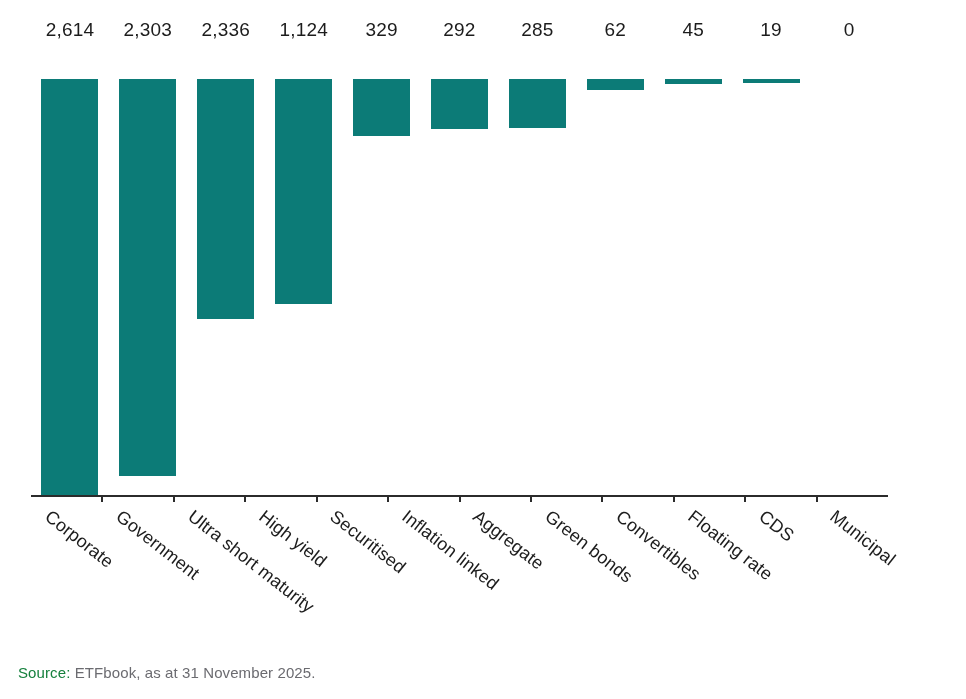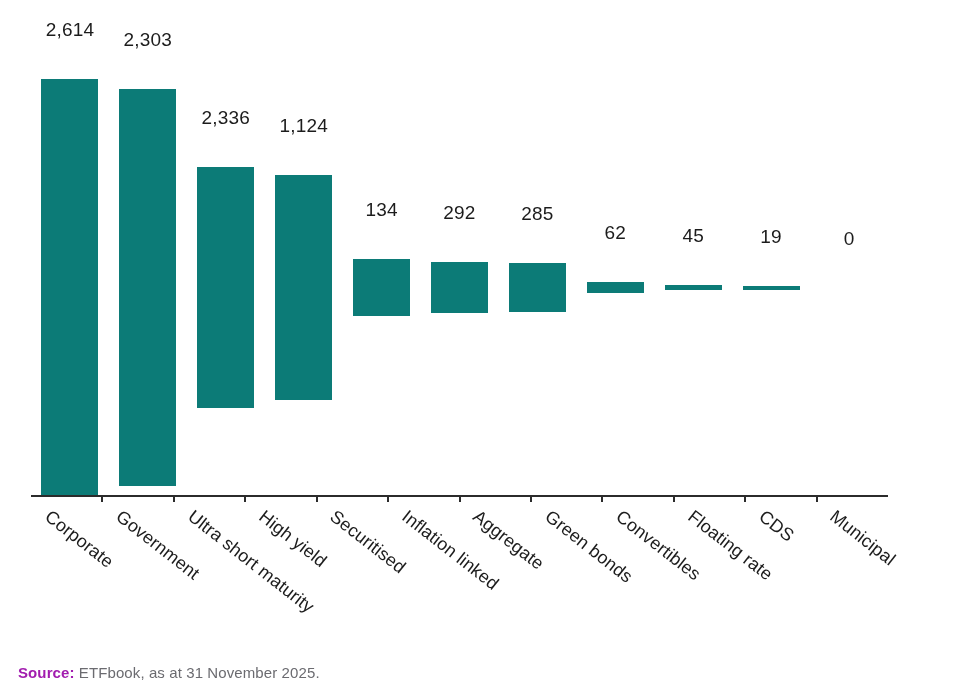--- a/index.html
+++ b/index.html
@@ -42,21 +42,21 @@
     display: flex;
     align-items: flex-end;
   }
 
   .bar-slot {
     flex: 1 1 0;
     height: 100%;
     position: relative;
     display: flex;
     flex-direction: column;
-    justify-content: center;
+    justify-content: flex-start;
     align-items: center;
     gap: 33px;
   }
 
   .bar-value {
     font-size: 19px;
     line-height: 1;
     color: #1c1c1c;
     letter-spacing: 0.2px;
     margin-bottom: 7px;
@@ -130,22 +130,22 @@
   .source-note {
     position: absolute;
     left: 18px;
     top: 664px;
     font-size: 15px;
     color: #6b6b70;
     letter-spacing: 0.1px;
     white-space: nowrap;
   }
   .source-note .source-label {
-    font-weight: bold;
-    color: #a21caf;
+    font-weight: normal;
+    color: #15803d;
   }
 </style>
 </head>
 <body>
 
 <div id="chart-root">
 
   <div class="plot-area">
     <div class="bars-layer">
         <div class="bar-slot">
@@ -158,21 +158,21 @@
         </div>
         <div class="bar-slot">
           <div class="bar-value">2,336</div>
           <div class="bar-rect" style="height: 240.1px; background: rgb(12, 123, 119);"></div>
         </div>
         <div class="bar-slot">
           <div class="bar-value">1,124</div>
           <div class="bar-rect" style="height: 225.2px; background: rgb(12, 123, 119);"></div>
         </div>
         <div class="bar-slot">
-          <div class="bar-value">134</div>
+          <div class="bar-value">329</div>
           <div class="bar-rect" style="height: 56.6px; background: rgb(12, 123, 119);"></div>
         </div>
         <div class="bar-slot">
           <div class="bar-value">292</div>
           <div class="bar-rect" style="height: 50.3px; background: rgb(12, 123, 119);"></div>
         </div>
         <div class="bar-slot">
           <div class="bar-value">285</div>
           <div class="bar-rect" style="height: 49.1px; background: rgb(12, 123, 119);"></div>
         </div>

